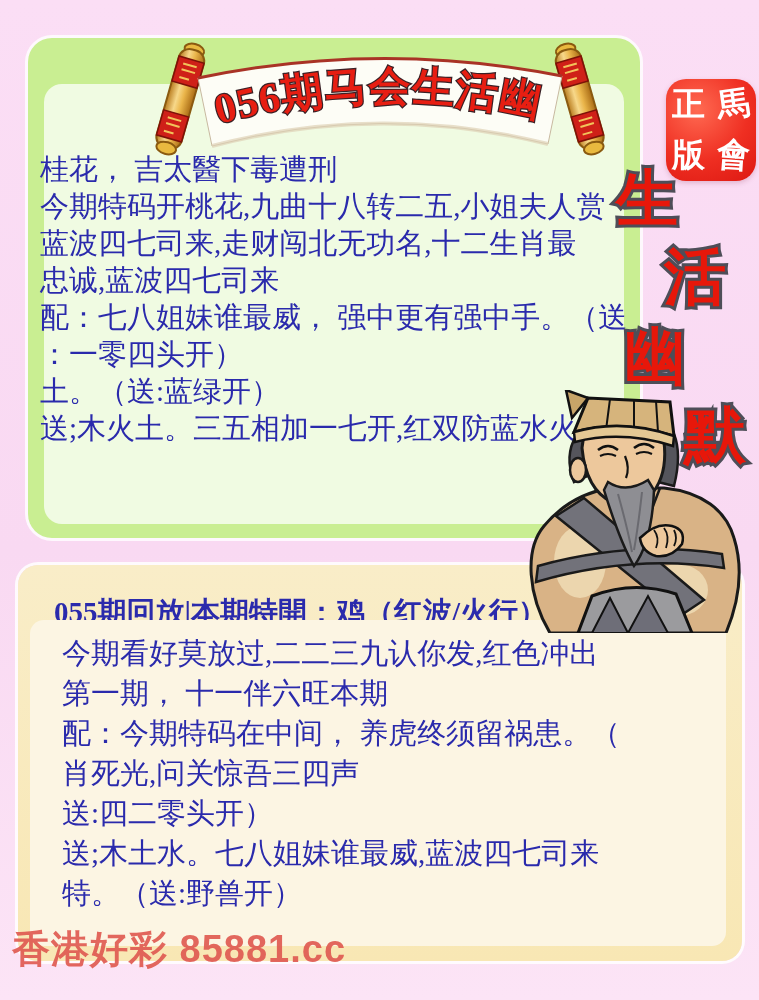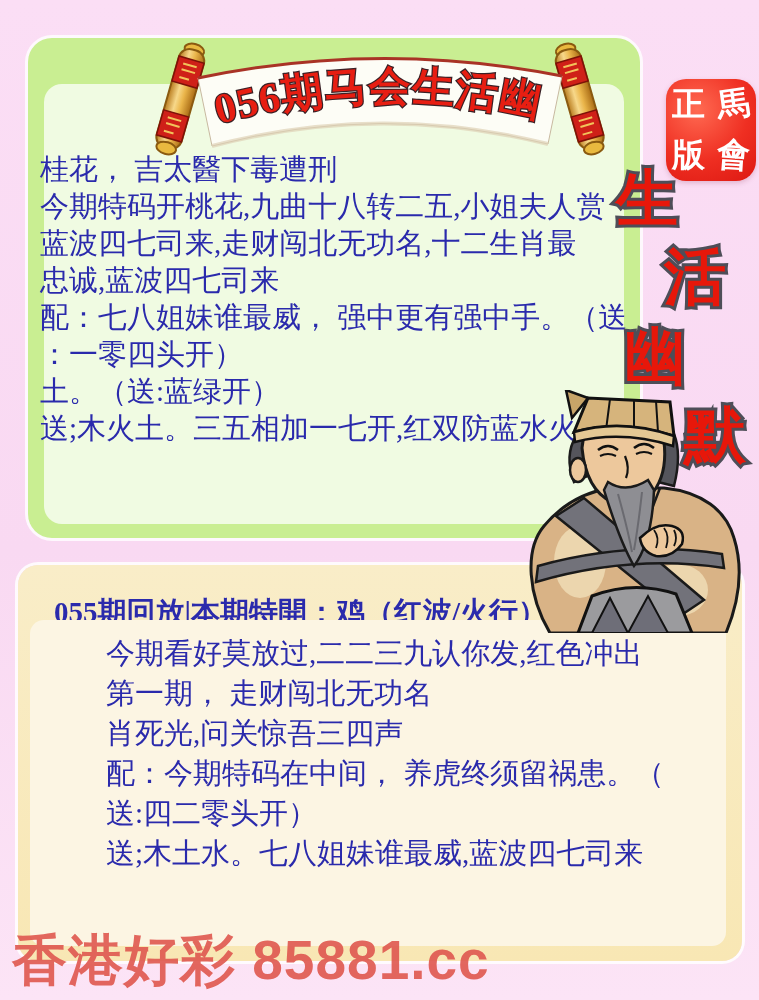--- a/index.html
+++ b/index.html
@@ -58,27 +58,26 @@
     font-size:29px;white-space:nowrap;margin-top:16px;
   }
   .bottom-inner{
     position:absolute;left:12px;top:55px;width:696px;height:326px;
     background:#fcf5e3;border-radius:14px;
   }
   .bottom-text{
     position:absolute;left:62px;top:633px;width:640px;
     color:#2a2aac;font-size:29px;line-height:40px;white-space:nowrap;
     z-index:5;
-    margin-left:44px;
   }
   .tline{white-space:nowrap;}
   
   .watermark{
     position:absolute;left:12px;top:924px;z-index:4;
-    color:#e05b52;font-size:55px;font-weight:bold;letter-spacing:1px;
+    color:#e05b52;font-size:38px;font-weight:bold;letter-spacing:1px;
     font-family:"Liberation Sans","DejaVu Sans",sans-serif;
     opacity:.92;white-space:nowrap;
   }
 </style>
 </head>
 <body>
 
 <div class="top-panel">
   <div class="top-inner"></div>
 </div>
@@ -186,20 +185,21 @@
   <path d="M 132 140 Q 138 148 134 158 M 142 138 Q 148 146 144 158 M 152 140 Q 156 148 152 156" fill="none" stroke="#111" stroke-width="1.8"></path>
 </svg>
 
 <div class="bottom-panel">
   <div class="bottom-header">055期回放|本期特開：鸡（红波/火行）</div>
   <div class="bottom-inner"></div>
 </div>
 
 <div class="bottom-text">
     <div class="tline">今期看好莫放过,二二三九认你发,红色冲出</div>
-    <div class="tline">第一期， 走财闯北无功名</div>
+    <div class="tline">第一期， 十一伴六旺本期</div>
+    <div class="tline">配：今期特码在中间， 养虎终须留祸患。（</div>
     <div class="tline">肖死光,问关惊吾三四声</div>
-    <div class="tline">配：今期特码在中间， 养虎终须留祸患。（</div>
     <div class="tline">送:四二零头开）</div>
     <div class="tline">送;木土水。七八姐妹谁最威,蓝波四七司来</div>
+    <div class="tline">特。（送:野兽开）</div>
   </div>
 
 <div class="watermark">香港好彩 85881.cc</div>
 
 </body></html>

